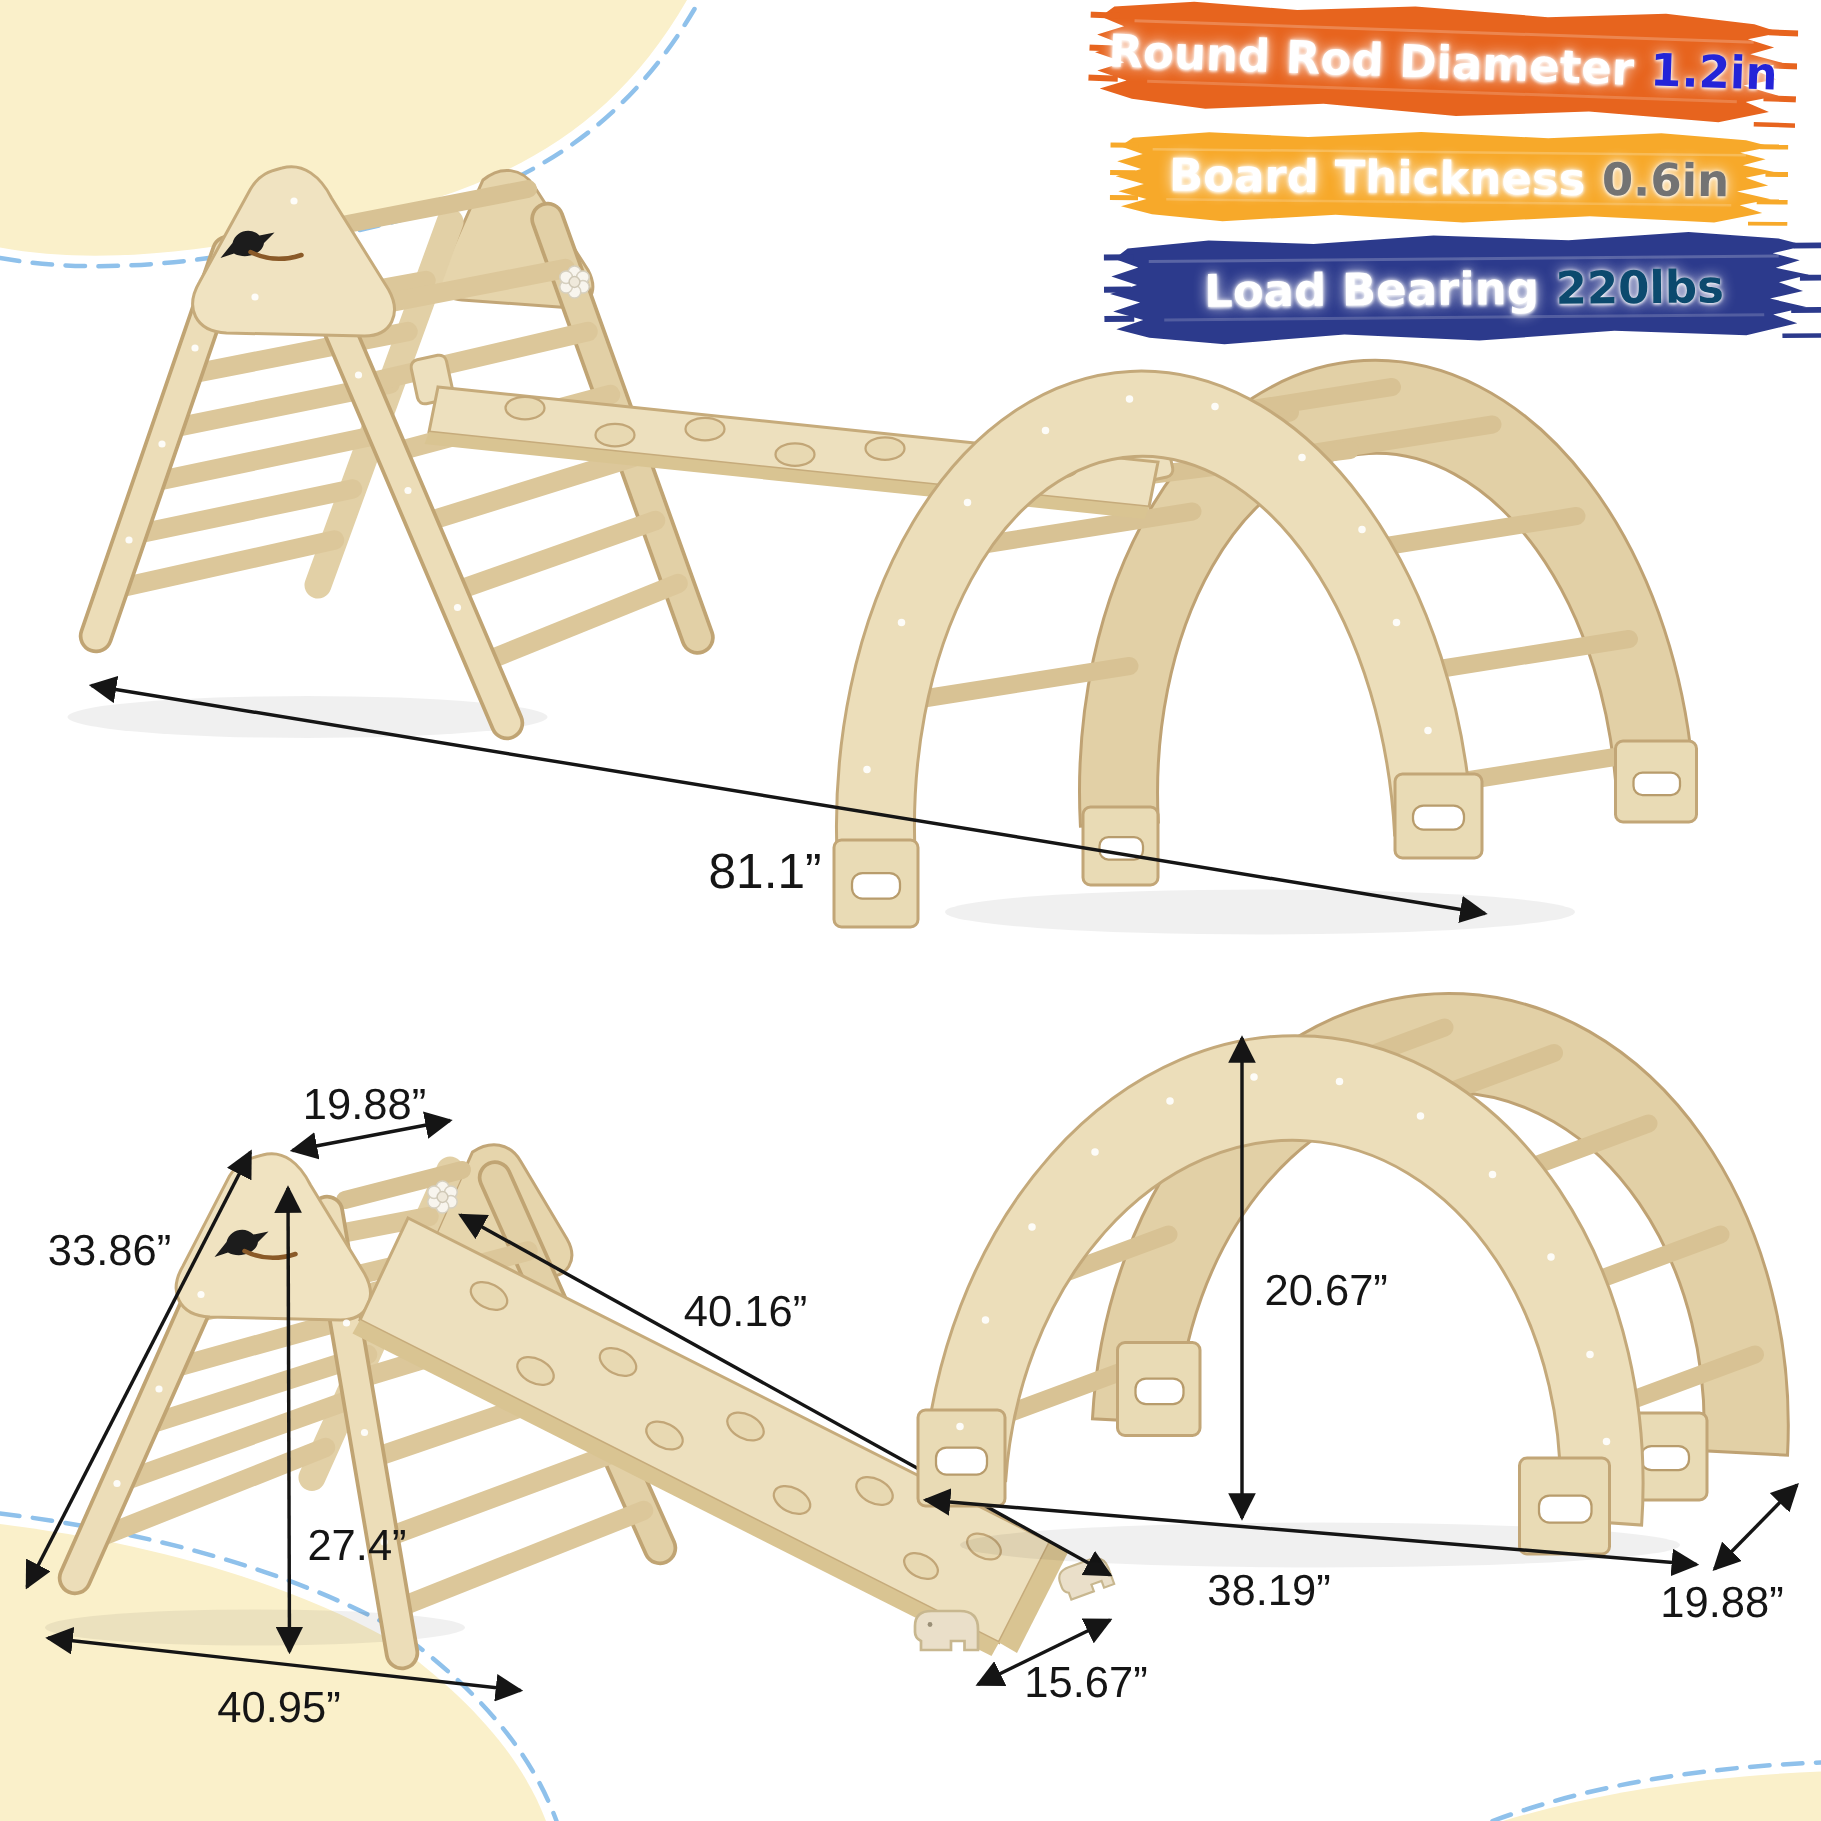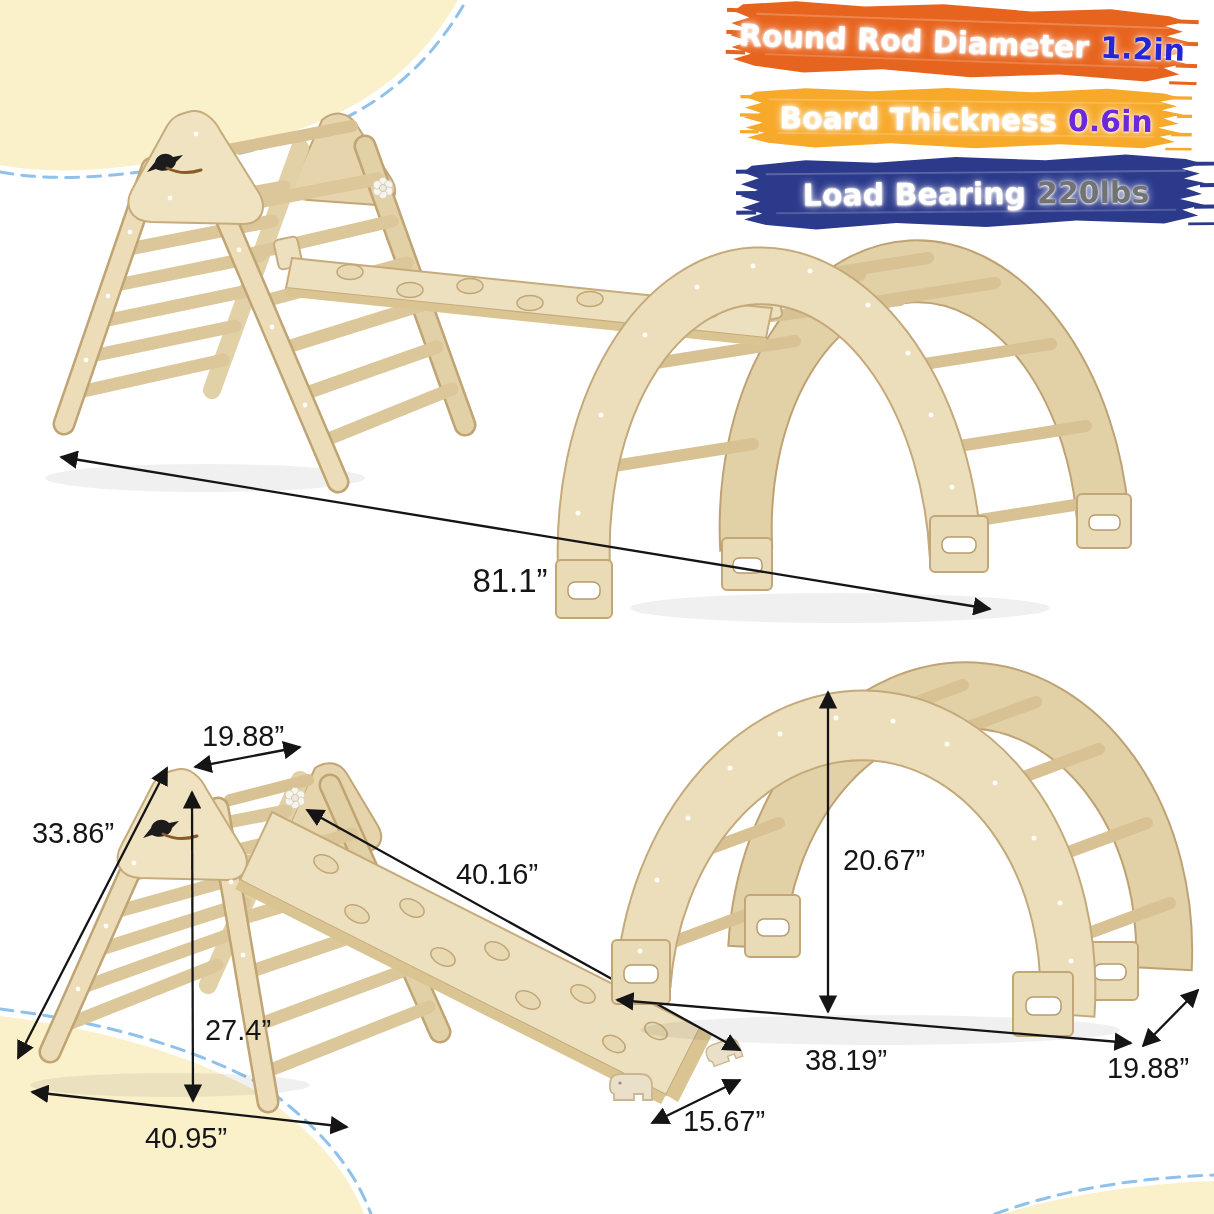--- a/index.html
+++ b/index.html
@@ -37,22 +37,22 @@
   #b2{left:740px;top:84px;width:452px;height:70px;transform:rotate(0.6deg)}
   #b3{left:736px;top:152px;width:480px;height:82px;transform:rotate(-0.5deg)}
   .fill-orange{fill:#E7641E}
   .fill-yellow{fill:#F7A92A}
   .fill-blue{fill:#2C3A8C}
   .bt{position:relative;z-index:1;font-family:"DejaVu Sans",sans-serif;font-weight:bold;
       font-size:30px;color:#fff;white-space:nowrap;
       text-shadow:0 0 9px rgba(255,255,255,.95),0 0 3px rgba(255,255,255,.9),0 1px 2px rgba(255,255,255,.7)}
   .bt .val{margin-left:11px}
   .v-blue{color:#2424D8}
-  .v-red{color:#6d28d9}
-  .v-green{color:#737373}
+  .v-red{color:#737373}
+  .v-green{color:#0c4a6e}
 </style>
 </head>
 <body>
 
 <div id="stage">
 
   <svg id="bg" viewBox="0 0 1214 1214">
     <path class="wave" d="M0,165 C70,178 150,166 235,147 C330,126 405,92 458,0 L0,0 Z"></path>
     <path class="wavedash" d="M0,172 C72,185 152,173 237,154 C332,133 408,99 463,6"></path>
     <path class="wave" d="M0,1016 C95,1028 185,1052 258,1092 C315,1133 348,1172 364,1214 L0,1214 Z"></path>

